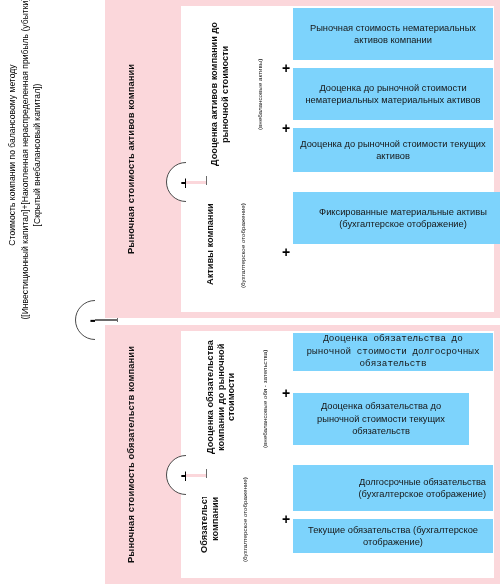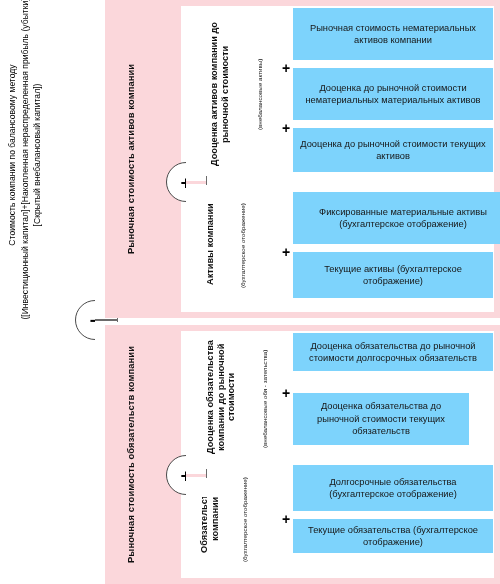--- a/index.html
+++ b/index.html
@@ -155,51 +155,50 @@
     <div class="plus-small" style="left:177px; top:121px;">+</div>
     <div class="leaf" style="left:188px; top:128px; width:200px; height:44px;">Дооценка до рыночной стоимости текущих активов</div>
 
     <div class="vtext sub-label" style="left:84px; top:188px; width:42px; height:112px;">
       <span>Активы компании</span>
     </div>
     <div class="vtext sub-label small" style="left:126px; top:200px; width:24px; height:92px; font-weight:normal; font-size:6.2px;">(бухгалтерское отображение)</div>
 
     <div class="leaf" style="left:188px; top:192px; width:220px; height:52px;">Фиксированные материальные активы (бухгалтерское отображение)</div>
     <div class="plus-small" style="left:177px; top:245px;">+</div>
-    <div class="leaf" style="left:188px; top:252px; width:200px; height:46px;">Текущие активы (бухгалтерское отображение)</div>
   </div>
 
   <div class="conn" style="left:166px; top:162px;">
     <span>+</span>
   </div>
   <div class="conn-mask" style="left:186px; top:160px; width:24px; height:44px;"></div>
   <div class="tick" style="left:186px; top:181px; width:20px; height:3px; background:#fbd7db;"></div>
   <div class="tick" style="left:206px; top:176px; width:1px; height:9px;"></div>
 
   <div class="panel" id="panel-liab">
 
     <div class="vtext panel-label">Рыночная стоимость обязательств компании</div>
 
     <div class="inner" style="left:76px; top:6px; width:313px; height:247px;"></div>
 
     <div class="vtext sub-label" style="left:82px; top:8px; width:68px; height:128px;">
       <span>Дооценка обязательства компании до рыночной стоимости</span>
     </div>
     <div class="vtext sub-label small" style="left:150px; top:22px; width:20px; height:104px; font-weight:normal; font-size:6.2px;">(внебалансовые обя - зательства)</div>
 
-    <div class="leaf" style="left:188px; top:8px; width:200px; height:38px;">Дооценка обязательства до рыночной стоимости долгосрочных обязательств</div>
+    <div class="leaf" style="left:188px; top:8px; width:200px; height:38px;font-family:Liberation Mono, monospace;">Дооценка обязательства до рыночной стоимости долгосрочных обязательств</div>
     <div class="plus-small" style="left:177px; top:61px;">+</div>
     <div class="leaf" style="left:188px; top:68px; width:176px; height:52px;">Дооценка обязательства до рыночной стоимости текущих обязательств</div>
 
     <div class="vtext sub-label" style="left:82px; top:140px; width:46px; height:108px;">
       <span>Обязательства компании</span>
     </div>
     <div class="vtext sub-label small" style="left:128px; top:150px; width:24px; height:90px; font-weight:normal; font-size:6.2px;">(бухгалтерское отображение)</div>
 
-    <div class="leaf" style="left:188px; top:140px; width:200px; height:46px;">Долгосрочные обязательства (бухгалтерское отображение)</div>
+    <div class="leaf" style="left:188px; top:140px; width:200px; height:46px;text-align:right;">Долгосрочные обязательства (бухгалтерское отображение)</div>
     <div class="plus-small" style="left:177px; top:187px;">+</div>
     <div class="leaf" style="left:188px; top:194px; width:200px; height:34px;">Текущие обязательства (бухгалтерское отображение)</div>
   </div>
 
   <div class="conn" style="left:166px; top:455px;">
     <span>+</span>
   </div>
   <div class="conn-mask" style="left:186px; top:453px; width:24px; height:44px;"></div>
   <div class="tick" style="left:186px; top:474px; width:20px; height:3px; background:#fbd7db;"></div>
   <div class="tick" style="left:206px; top:469px; width:1px; height:9px;"></div>

